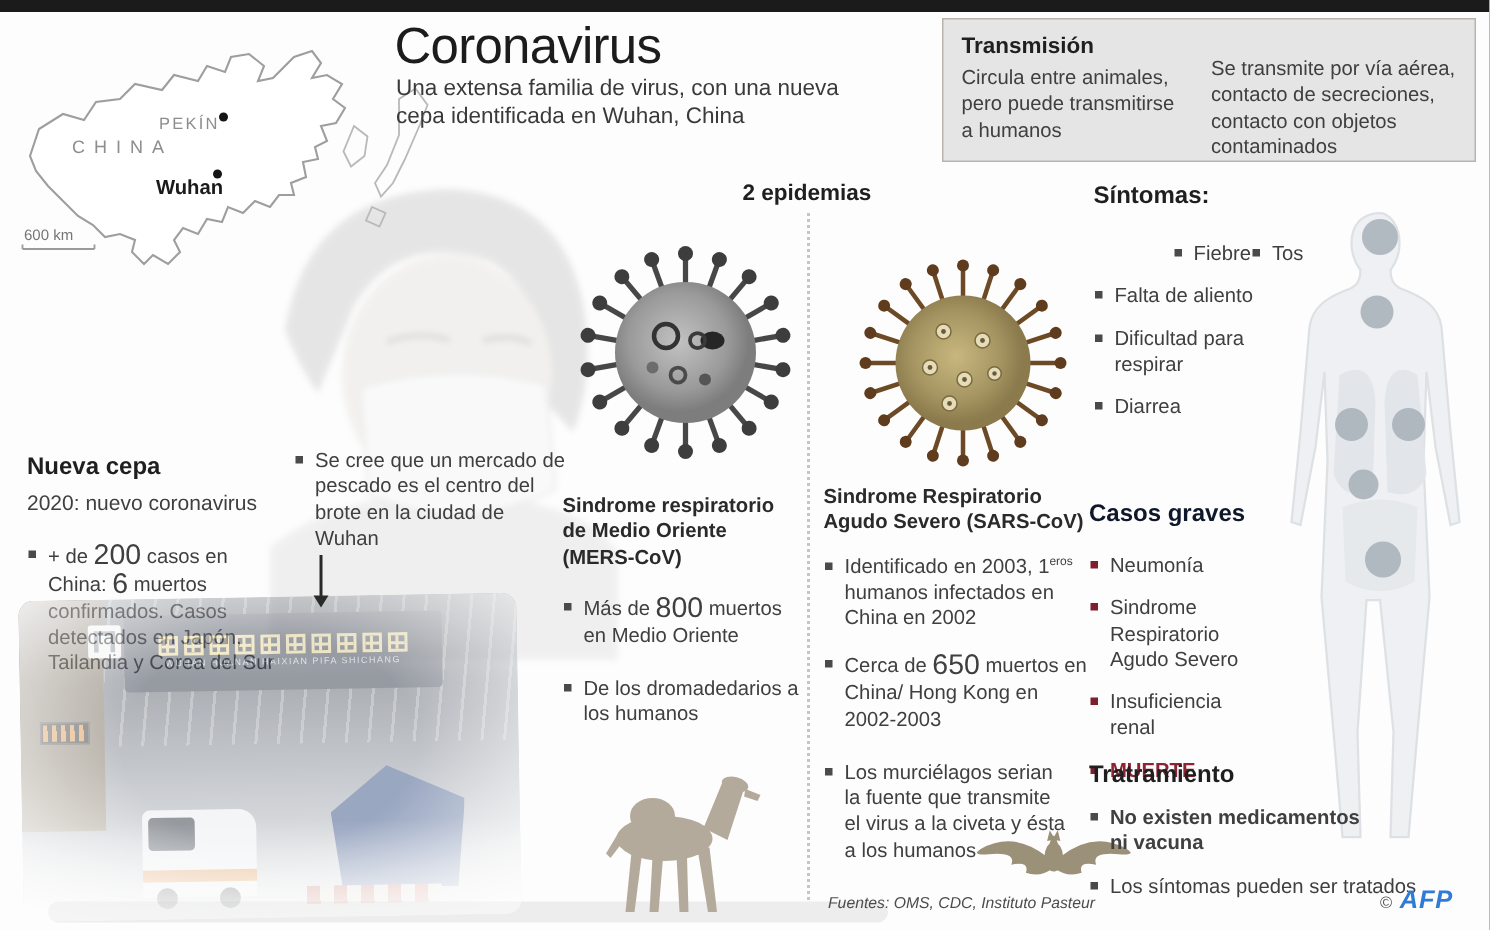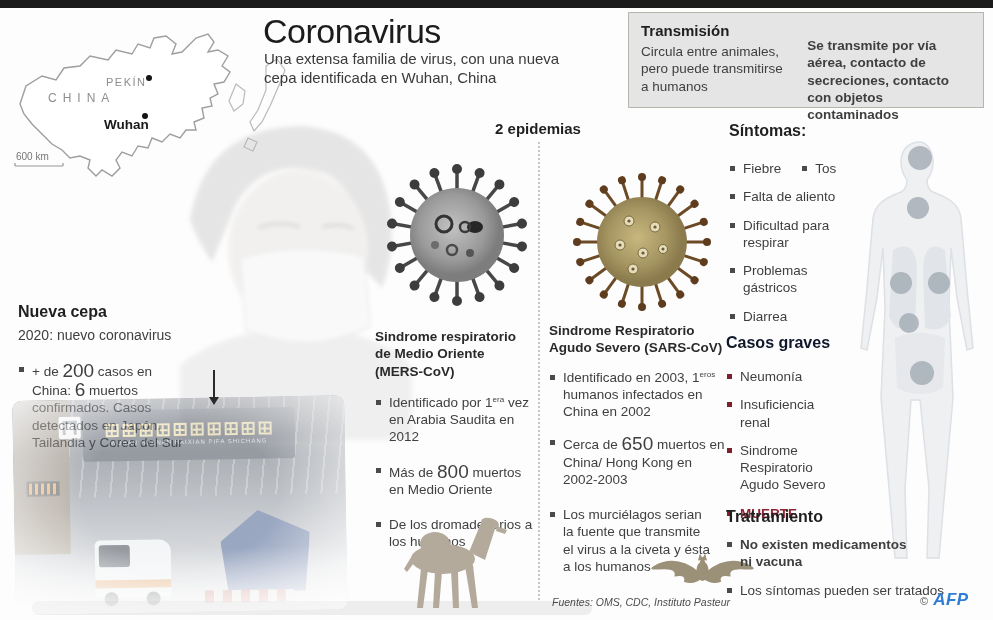--- a/index.html
+++ b/index.html
@@ -17,21 +17,21 @@
   sup{font-size:8px;}
 
   .bullet{position:relative;padding-left:14px;margin-bottom:11px;}
   .bullet::before{content:"";position:absolute;left:1px;top:6px;width:5px;height:5px;background:#4a4a4a;}
   .bullet.red::before{background:#7d1f2d;}
 
   
   .tbox{left:628px;top:12px;width:356px;height:96px;border:1px solid #b9b3ad;background:#e5e5e5;
         box-sizing:border-box;padding:9px 12px;display:flex;gap:14px;z-index:3;}
   .tbox .col-l{width:160px;}
-  .tbox .col-r{width:172px;padding-top:15px;font-weight:bold;}
+  .tbox .col-r{width:172px;padding-top:15px;}
 
   
   .divider{left:538px;top:142px;height:458px;width:0;border-left:2px dotted #c6c6c6;z-index:1;}
   .muerte{color:#8e2333;font-weight:bold;}
   .graves-title{font-size:16px;font-weight:bold;color:#0f172a;}
 
   
   .photo{left:14px;top:398px;width:332px;height:214px;border-radius:10px;overflow:hidden;
          transform:rotate(-1deg);opacity:.52;z-index:2;}
   .ph-bg{position:absolute;inset:0;background:linear-gradient(180deg,#4d545f 0%,#646b75 28%,#959ba4 55%,#c0c4c9 78%,#e0e2e5 100%);}
@@ -210,21 +210,20 @@
         <circle cx="92" cy="64" r="1.6"></circle>
         <circle cx="57" cy="82" r="1.6"></circle>
       <circle cx="80" cy="90" r="1.6"></circle>
         <circle cx="100" cy="86" r="1.5"></circle>
         <circle cx="70" cy="106" r="1.6"></circle>
     </g>
   </svg>
 
   <div class="abs fg" style="left:375px;top:328px;width:160px;">
     <div class="body-txt" style="font-weight:bold;color:#2a2a2a;margin-bottom:14px;">Sindrome respiratorio de Medio Oriente (MERS-CoV)</div>
-    <div class="bullet body-txt"><span>Identificado por 1</span><sup>era</sup><span> vez en Arabia Saudita en 2012</span></div>
     <div class="bullet body-txt" style="margin-top:16px;"><span>Más de </span><span class="bignum">800</span><span> muertos en Medio Oriente</span></div>
     <div class="bullet body-txt" style="margin-top:18px;">De los dromadedarios a los humanos</div>
   </div>
 
   <svg class="abs fg" style="left:385px;top:514px;" width="130" height="100" viewBox="0 0 130 100">
     <g fill="#b4aa9b">
       <ellipse cx="58" cy="45" rx="32" ry="15"></ellipse>
       <ellipse cx="50" cy="30" rx="15" ry="12"></ellipse>
       <path d="M84 38 L96 9 Q98 4 103 6 L108 8 Q112 10 110 15 L100 46 Z"></path>
       <ellipse cx="105" cy="9" rx="9" ry="5" transform="rotate(14 105 9)"></ellipse>
@@ -265,36 +264,35 @@
       <circle cx="56" cy="145" r="11"></circle>
         <circle cx="94" cy="145" r="11"></circle>
       <circle cx="64" cy="185" r="10"></circle>
         <circle cx="77" cy="235" r="12"></circle>
     </g>
   </svg>
 
   <div class="abs fg" style="left:729px;top:122px;width:140px;">
     <div class="h-sec">Síntomas:</div>
     <div style="height:20px;"></div>
-    <div style="display:flex;gap:20px;">
+    <div style="display:flex;justify-content:flex-end;">
       <div class="bullet body-txt">Fiebre</div>
       <div class="bullet body-txt">Tos</div>
     </div>
     <div class="bullet body-txt" style="width:130px;">Falta de aliento</div>
     <div class="bullet body-txt" style="width:121px;">Dificultad para respirar</div>
-    <div class="bullet body-txt" style="width:105px;">Problemas gástricos</div>
     <div class="bullet body-txt" style="margin-top:2px;">Diarrea</div>
   </div>
 
   <div class="abs fg" style="left:726px;top:334px;width:130px;">
     <div class="graves-title">Casos graves</div>
     <div style="height:16px;"></div>
     <div class="bullet red body-txt">Neumonía</div>
+    <div class="bullet red body-txt" style="width:104px;">Sindrome Respiratorio Agudo Severo</div>
     <div class="bullet red body-txt" style="width:100px;">Insuficiencia renal</div>
-    <div class="bullet red body-txt" style="width:104px;">Sindrome Respiratorio Agudo Severo</div>
     <div class="bullet red body-txt muerte">MUERTE</div>
   </div>
 
   <div class="abs fg" style="left:726px;top:508px;width:262px;">
     <div class="h-sec">Tratramiento</div>
     <div style="height:10px;"></div>
     <div class="bullet body-txt" style="width:170px;font-weight:bold;">No existen medicamentos ni vacuna</div>
     <div class="bullet body-txt" style="width:260px;margin-top:4px;">Los síntomas pueden ser tratados</div>
   </div>
 
@@ -304,20 +302,21 @@
   </div>
 
   <div class="abs fg" style="left:18px;top:255px;width:168px;margin-top:48px;">
     <div class="h-sec">Nueva cepa</div>
     <div class="body-txt" style="font-size:14px;margin-top:6px;">2020: nuevo coronavirus</div>
     <div class="bullet body-txt" style="margin-top:16px;width:158px;">
       <span>+ de </span><span class="bignum">200</span><span> casos en China: </span><span class="bignum">6</span><span> muertos confirmados. Casos detectados en Japón, Tailandia y Corea del Sur</span>
     </div>
   </div>
 
+  <div class="abs fg bullet body-txt" style="left:196px;top:298px;width:168px;">Se cree que un mercado de pescado es el centro del brote en la ciudad de Wuhan</div>
   <div class="abs arrow">
     <div class="stem"></div>
       <div class="head"></div>
   </div>
 
   <div class="abs photo">
     <div class="ph-bg"></div>
     <div class="ph-roof"></div>
     <div class="ph-left"></div>
     <div class="ph-led"></div>

